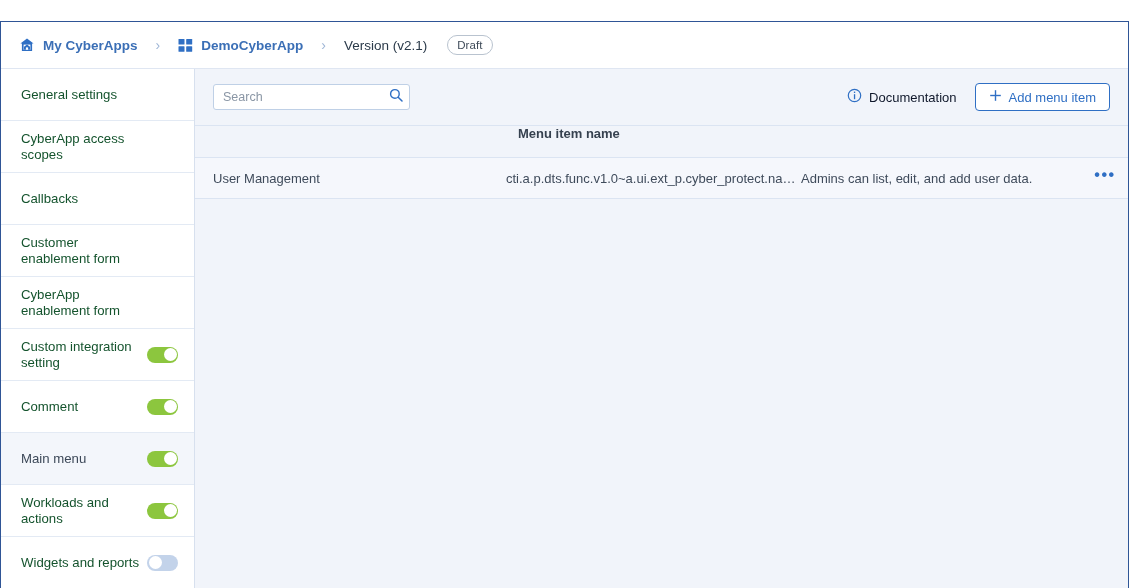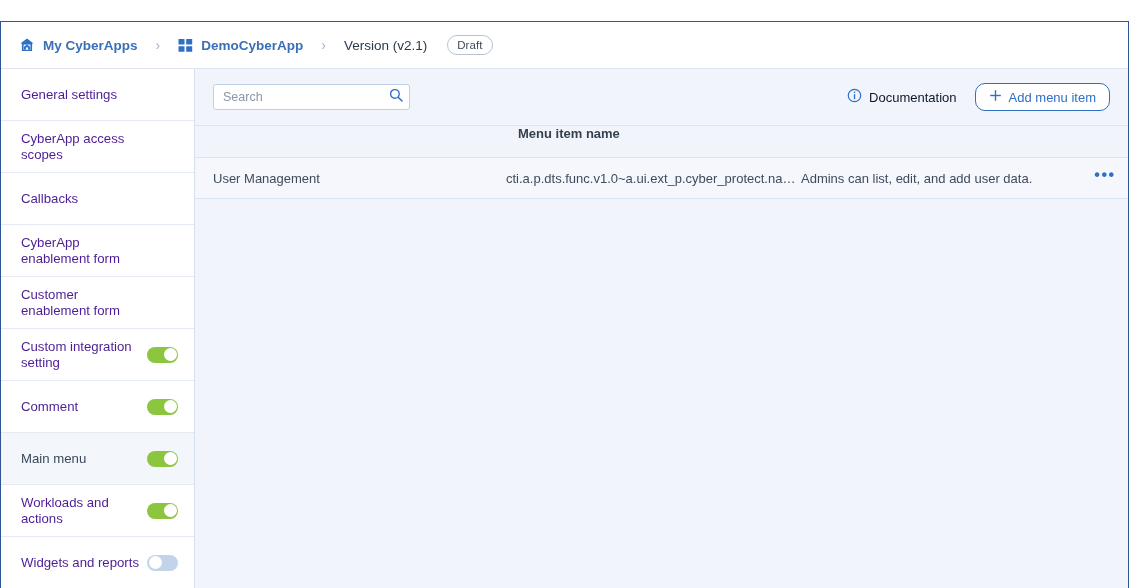--- a/index.html
+++ b/index.html
@@ -100,21 +100,21 @@
     display: flex;
     align-items: center;
     justify-content: space-between;
     padding: 8px 16px 8px 20px;
     border-bottom: 1px solid #e3eaf4;
     cursor: pointer;
     background: #ffffff;
   }
   .side-item .label {
     font-size: 13.2px;
-    color: #4c1d95;
+    color: #14532d;
     line-height: 16px;
     max-width: 118px;
   }
   .side-item.active {
     background: #f3f6fb;
   }
   .side-item.active .label {
     color: #3c4858;
   }
 
@@ -198,21 +198,21 @@
     white-space: nowrap;
   }
   .btn-add {
     display: flex;
     align-items: center;
     gap: 7px;
     height: 28px;
     padding: 4px 13px;
     box-sizing: border-box;
     border: 1px solid #2f6fc4;
-    border-radius: 10px;
+    border-radius: 4px;
     background: #ffffff;
     color: #2f6fc4;
     font-size: 13px;
     font-family: "Liberation Sans", sans-serif;
     cursor: pointer;
     white-space: nowrap;
   }
 
   
   .table {
@@ -325,24 +325,24 @@
         <div class="side-item">
           <div class="label">General settings</div>
         </div>
         <div class="side-item">
           <div class="label">CyberApp access scopes</div>
         </div>
         <div class="side-item">
           <div class="label">Callbacks</div>
         </div>
         <div class="side-item">
+          <div class="label">Customer enablement form</div>
+        </div>
+        <div class="side-item">
           <div class="label">CyberApp enablement form</div>
-        </div>
-        <div class="side-item">
-          <div class="label">Customer enablement form</div>
         </div>
         <div class="side-item">
           <div class="label">Custom integration setting</div>
           <div class="toggle on">
             <div class="knob"></div>
           </div>
         </div>
         <div class="side-item">
           <div class="label">Comment</div>
           <div class="toggle on">

